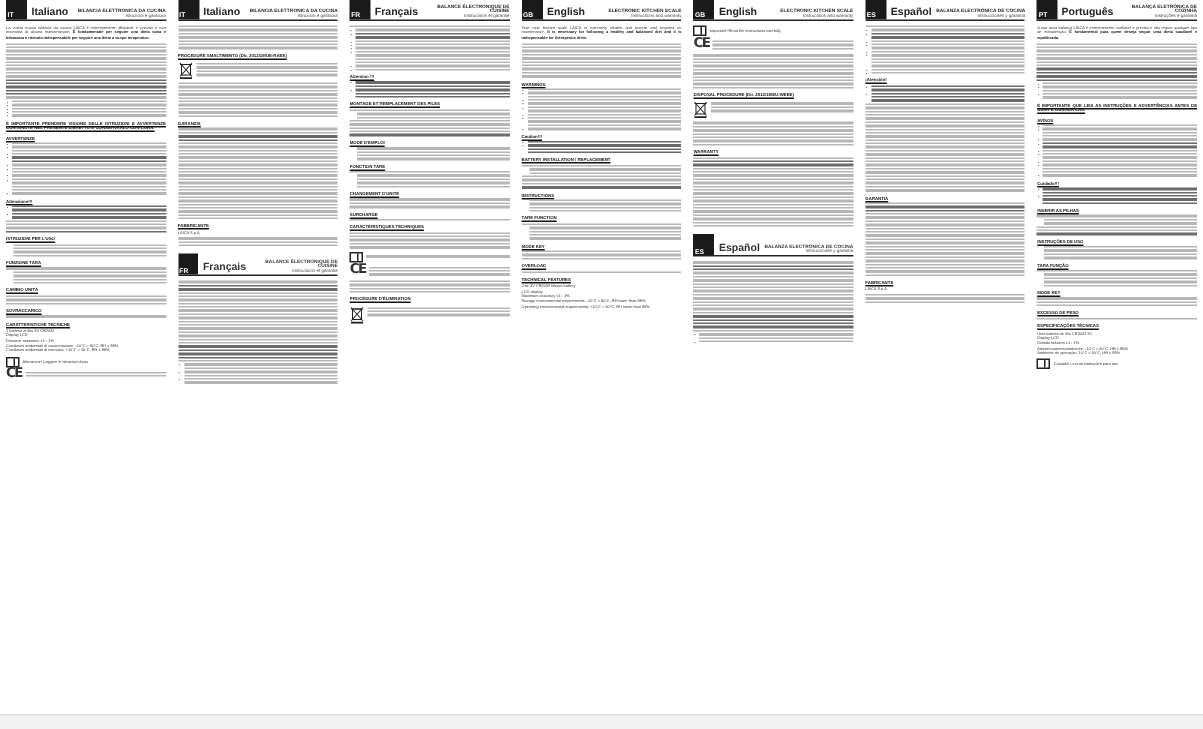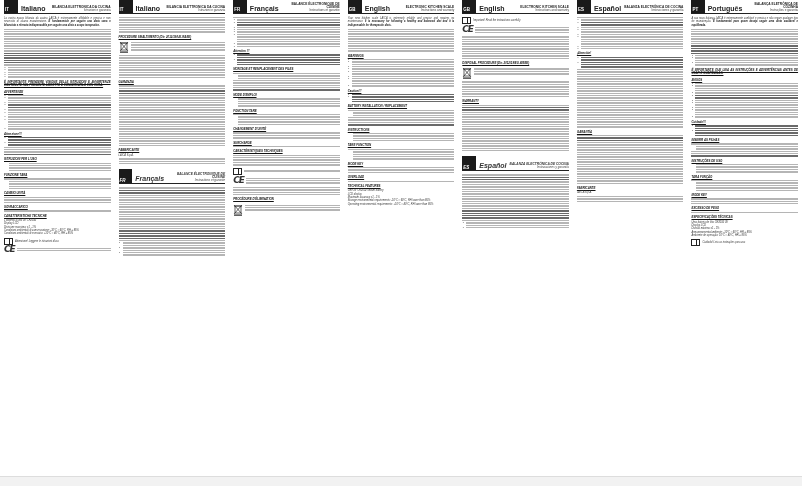--- a/index.html
+++ b/index.html
@@ -7,21 +7,21 @@
   body { font-family: "Liberation Sans", sans-serif; color: #222; }
   .page { position: relative; width: 802px; height: 486px; display: flex; }
   .col { width: 133.6px; padding: 0 4px; height: 476px; position: relative; overflow: hidden; }
   .col + .col { border-left: 0; }
   .hdr { display: flex; align-items: flex-end; height: 14px; border-bottom: 1px solid #222; margin-bottom: 3px; }
   .badge { width: 14px; height: 14px; background: #1a1a1a; color: #fff; font-size: 4.5px; font-weight: bold; display: flex; align-items: flex-end; justify-content: flex-start; padding: 0 0 1px 1px; }
   .lang { font-size: 7px; font-weight: bold; margin-left: 3px; line-height: 1; padding-bottom: 1px; }
   .hdr-right { margin-left: auto; text-align: right; line-height: 1; padding-bottom: 1px; }
   .hdr-title { font-size: 3.2px; font-weight: bold; letter-spacing: 0.05px; }
   .hdr-sub { font-size: 3px; color: #444; }
-  .body { font-size: 2.6px; line-height: 3.35px; color: #333; text-align: justify; font-style: italic; }
+  .body { font-size: 2.6px; line-height: 3.35px; color: #333; text-align: justify; }
   .body p { margin-bottom: 1.6px; }
   .b { font-weight: bold; color: #111; }
   .sec { font-size: 2.9px; font-weight: bold; text-decoration: underline; margin: 3px 0 1px; color: #111; }
   .bul { padding-left: 4px; position: relative; margin-bottom: 0.6px; }
   .bul:before { content: "•"; position: absolute; left: 0.5px; top: 0; }
   .num { padding-left: 5px; position: relative; margin-bottom: 0.4px; }
   .line { height: 1.4px; background: #b5b5b5; margin: 1px 0; }
   .line.dark { background: #6a6a6a; }
   .icon-row { display: flex; align-items: center; gap: 2px; margin: 2px 0; }
   .ce { font-size: 9px; font-weight: bold; font-family: "DejaVu Sans", sans-serif; letter-spacing: -1px; }

